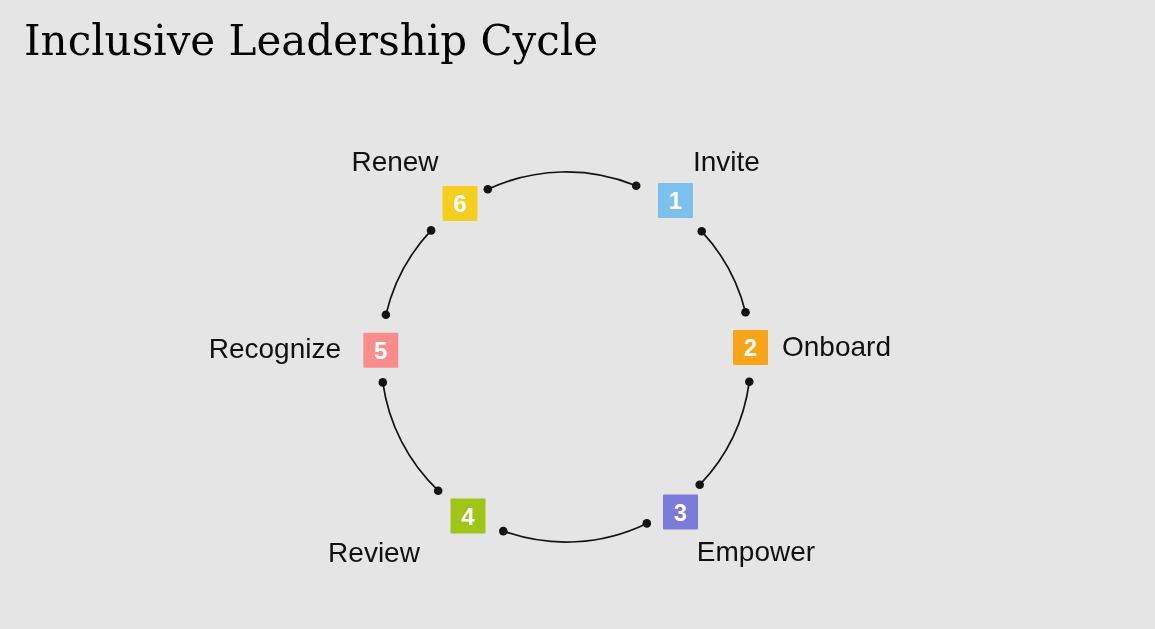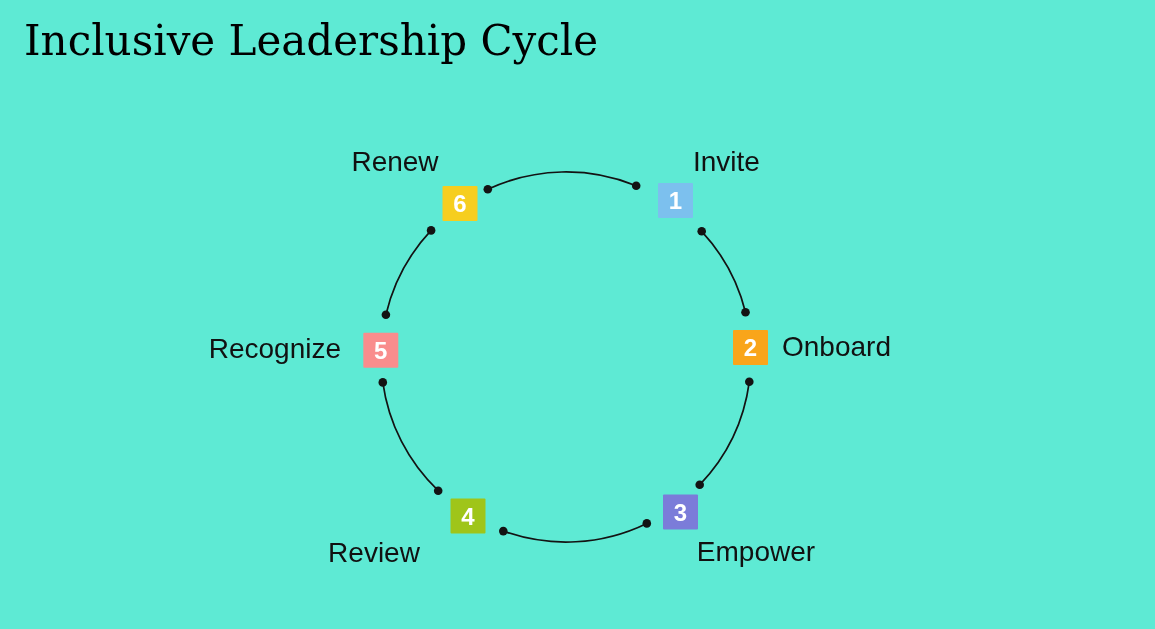--- a/index.html
+++ b/index.html
@@ -5,21 +5,21 @@
   html, body {
     margin: 0; padding: 0;
     background: #ffffff;
     width: 1155px; height: 629px;
     overflow: hidden;
     font-family: "Liberation Sans", sans-serif;
   }
   .canvas {
     position: relative;
     width: 1155px; height: 629px;
-    background: #5eead4;
+    background: #e5e5e5;
   }
   .page-title {
     position: absolute;
     left: 24px; top: 16px;
     font-family: "DejaVu Serif", serif;
     font-size: 42px;
     font-weight: 400;
     color: #000000;
     letter-spacing: 0px;
     white-space: nowrap;

